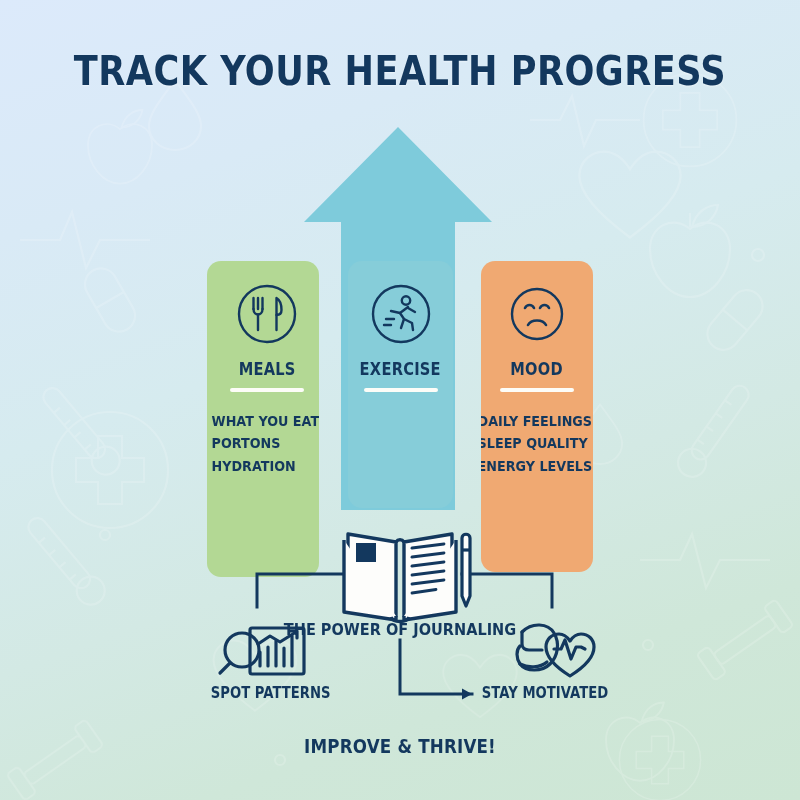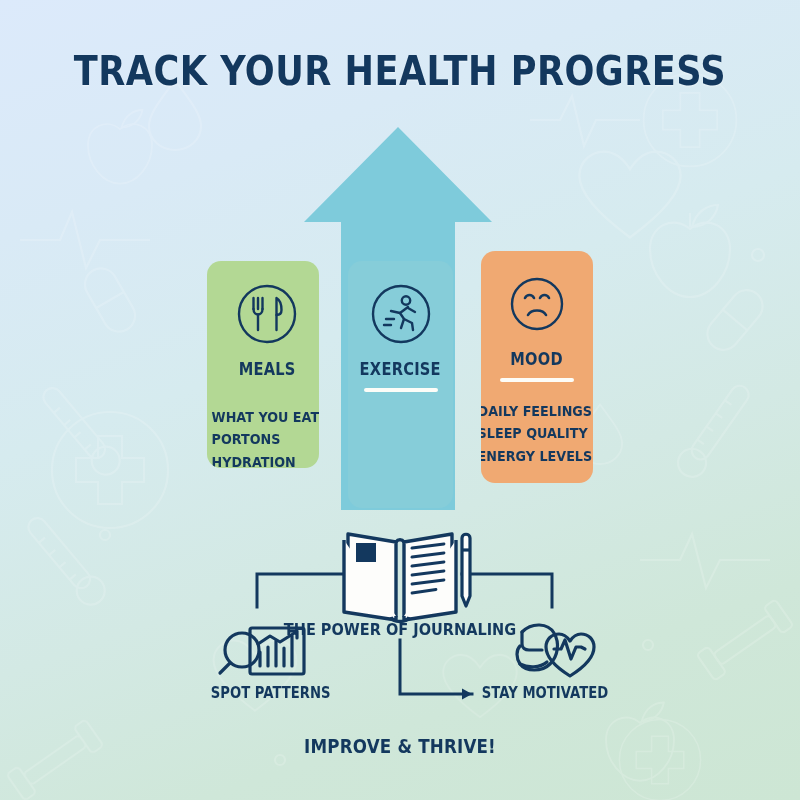--- a/index.html
+++ b/index.html
@@ -181,21 +181,21 @@
       </g>
     </g>
   </svg>
 
   <div class="title">TRACK YOUR HEALTH PROGRESS</div>
 
   <svg class="arrow" width="800" height="800" viewBox="0 0 800 800">
     <path d="M398,127 L492,222 L455,222 L455,510 L341,510 L341,222 L304,222 Z" fill="#7ecbdb"></path>
   </svg>
 
-  <div class="card" id="card-meals" style="left:207px;top:261px;width:112px;height:207px;background:#b3d894;padding-left:8px;">
+  <div class="card" id="card-meals" style="left:207px;top:261px;width:112px;height:316px;background:#b3d894;padding-left:8px;">
     <div class="card-icon">
       <svg width="62" height="62" viewBox="0 0 62 62">
         <circle cx="31" cy="31" r="28" fill="none" stroke="#13385e" stroke-width="2.4"></circle>
         <g stroke="#13385e" stroke-width="2.4" fill="none" stroke-linecap="round" stroke-linejoin="round">
           <path d="M22,15 L22,26"></path>
           <path d="M26.5,15 L26.5,26"></path>
           <path d="M17.5,15 L17.5,26"></path>
           <path d="M17.5,26 C17.5,30 20,31.5 22,31.5 C24,31.5 26.5,30 26.5,26"></path>
           <path d="M22,31.5 L22,47"></path>
           <path d="M40.5,15 C44,17 45.5,22 45.5,27 C45.5,30 44,32 40.5,32 Z" fill="none"></path>
@@ -224,21 +224,21 @@
           <path d="M38,25 L45,29"></path>
           <path d="M16,36 L24,36"></path>
           <path d="M14,42 L21,42"></path>
         </g>
       </svg>
     </div>
     <div class="card-title">EXERCISE</div>
     <div class="divider"></div>
   </div>
 
-  <div class="card" id="card-mood" style="left:481px;top:251px;width:112px;height:232px;background:#f0a972;">
+  <div class="card" id="card-mood" style="left:481px;top:261px;width:112px;height:311px;background:#f0a972;">
     <div class="card-icon">
       <svg width="62" height="62" viewBox="0 0 62 62">
         <circle cx="31" cy="31" r="25" fill="none" stroke="#13385e" stroke-width="2.4"></circle>
         <g stroke="#13385e" stroke-width="2.6" fill="none" stroke-linecap="round">
           <path d="M19,25 C21,21 26,21 28,25"></path>
           <path d="M34,25 C36,21 41,21 43,25"></path>
           <path d="M22,42 C25,36 37,36 40,42"></path>
         </g>
       </svg>
     </div>

